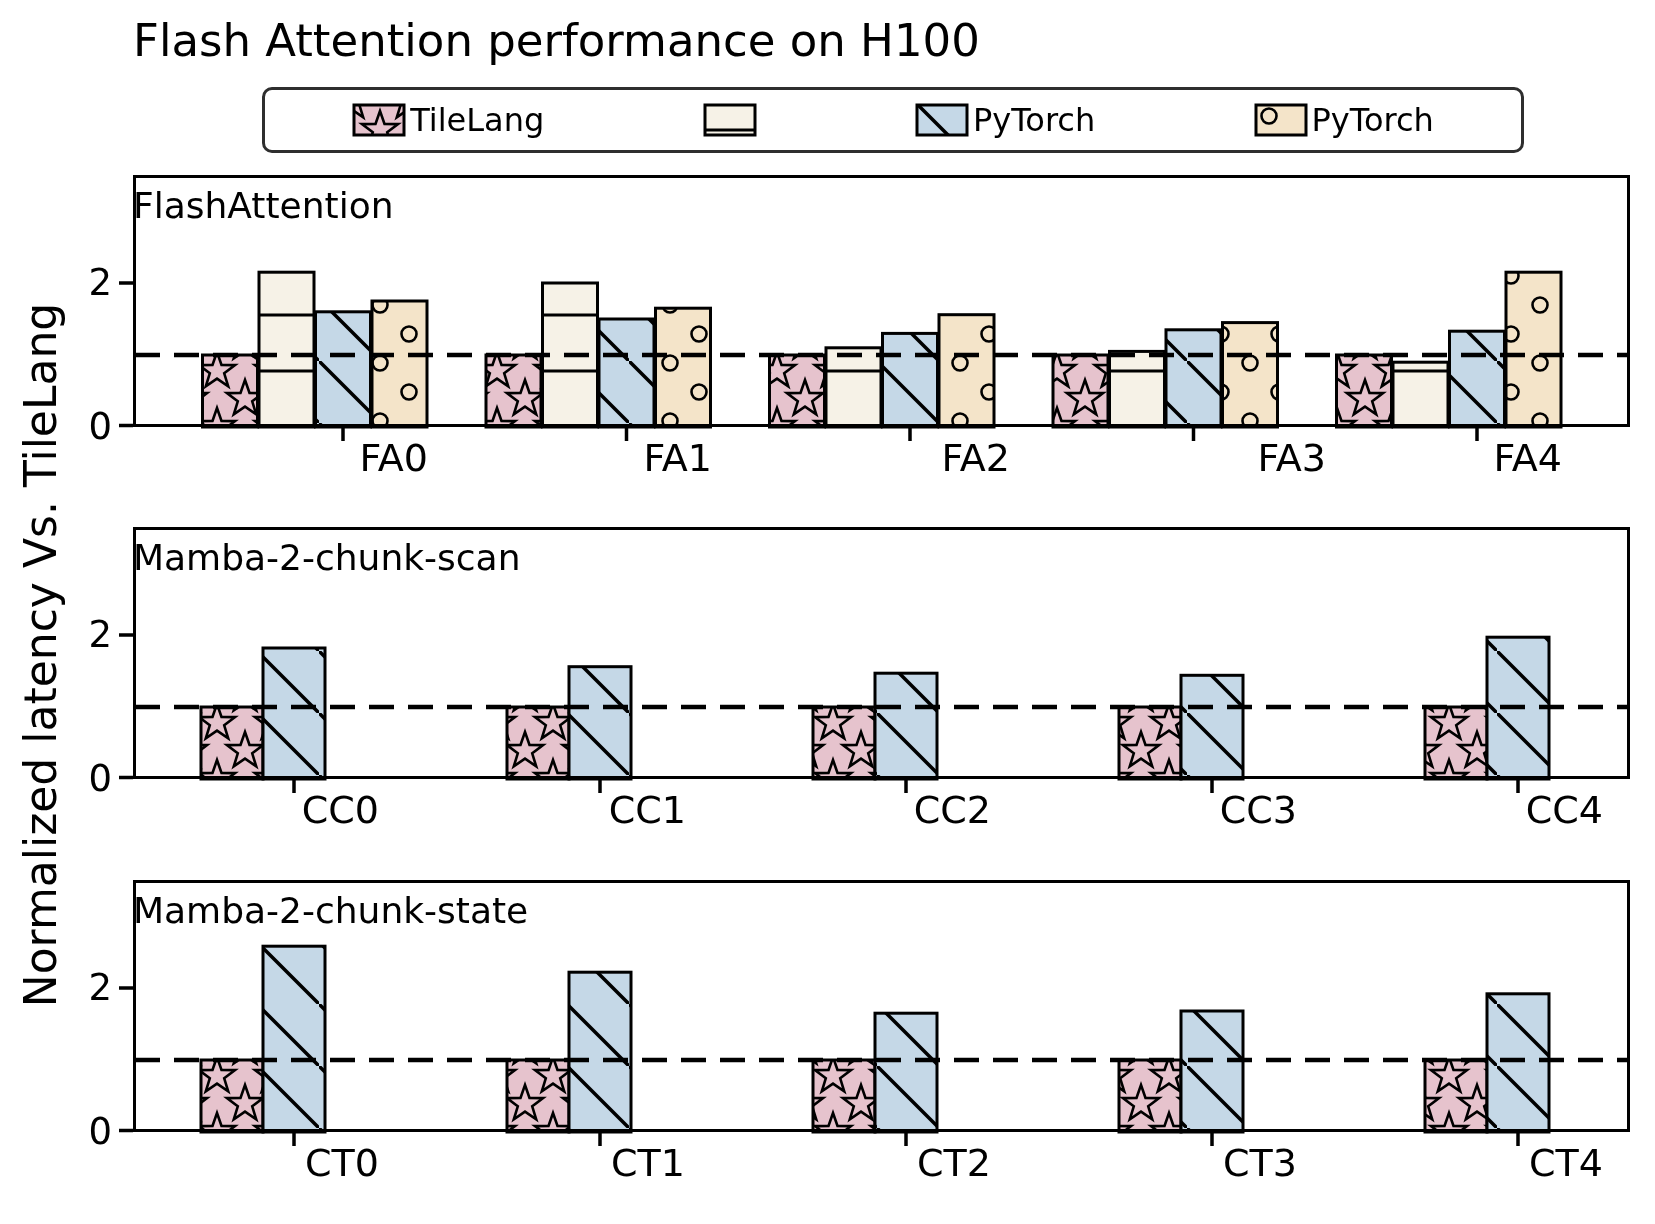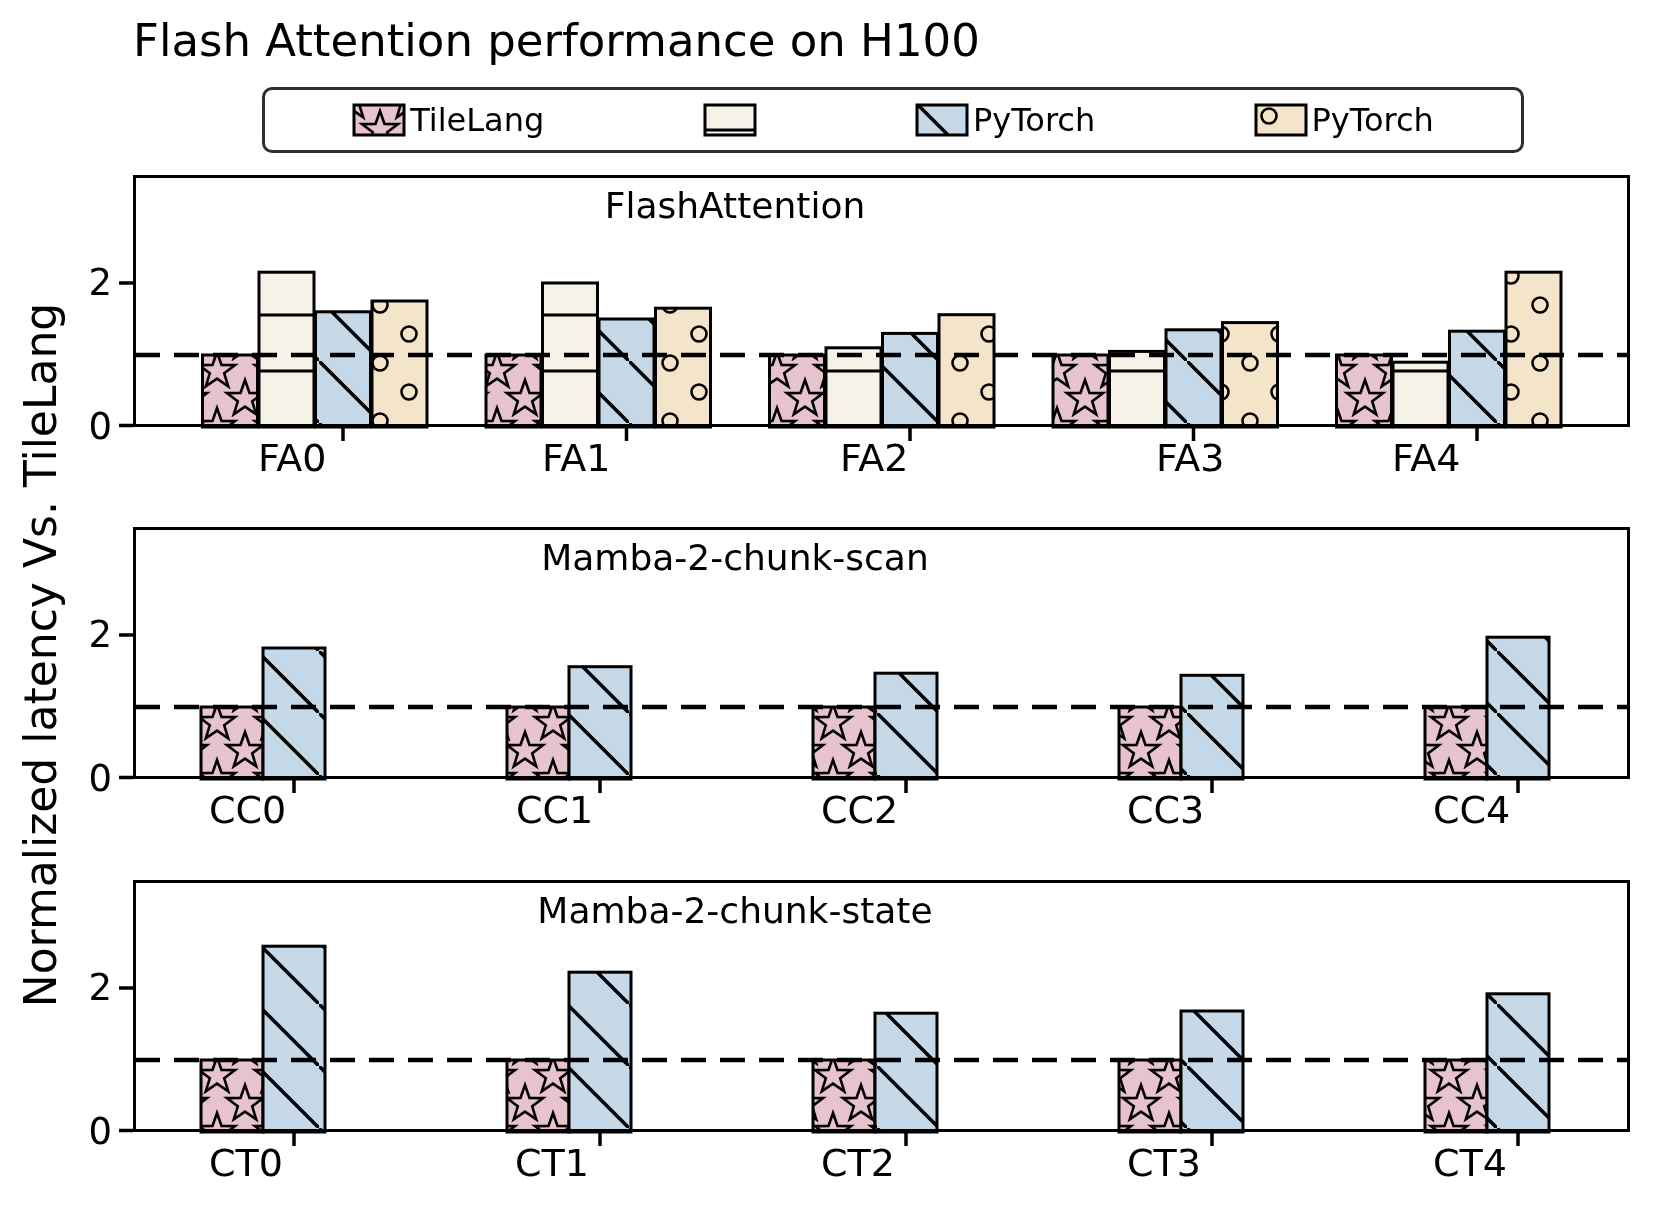--- a/index.html
+++ b/index.html
@@ -21,29 +21,29 @@
   .legend-item .lab{font-size:32px;white-space:nowrap;}
   .swatch{display:inline-flex;align-items:center;}
   .ylabel{
     position:absolute;left:40px;top:655px;
     transform:translate(-50%,-50%) rotate(-90deg);
     white-space:nowrap;font-size:44px;
   }
   .subplot{position:absolute;left:0;width:1655px;height:0;overflow:visible;}
   .subplot svg{position:absolute;left:133px;top:0;overflow:visible;display:block;}
   .sub-title{
-    position:absolute;left:133px;top:10px;width:1204px;text-align:center;
+    position:absolute;left:133px;top:10px;width:1204px;text-align:left;
     font-size:36px;
   }
   .ytick-label{
     position:absolute;left:58px;width:54px;text-align:right;
     font-size:37px;line-height:44px;height:44px;
   }
   .cat-label{
-    position:absolute;width:170px;text-align:left;top:262px;
+    position:absolute;width:170px;text-align:right;top:262px;
     font-size:38px;line-height:42px;
   }
 </style>
 </head>
 <body>
 
 <div class="figure">
 
   <div class="main-title">Flash Attention performance on H100</div>
 

